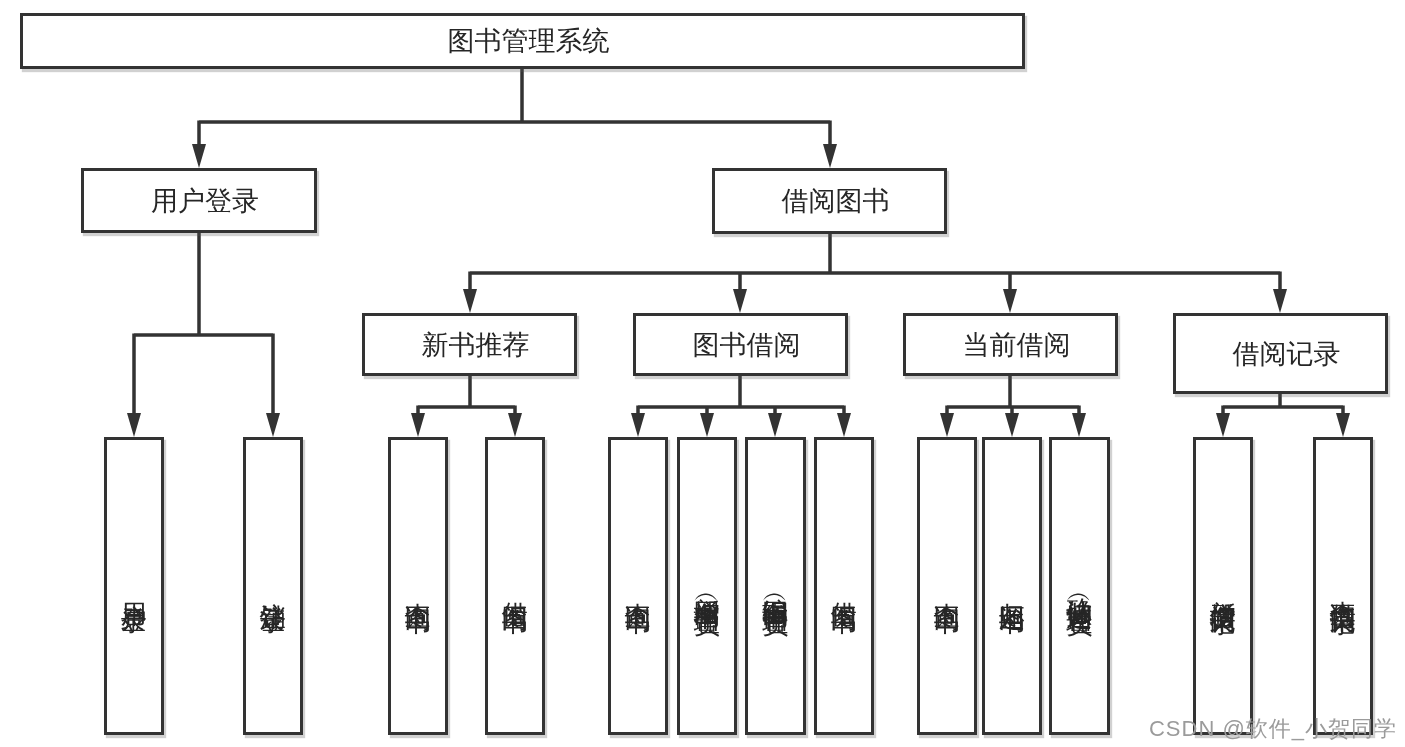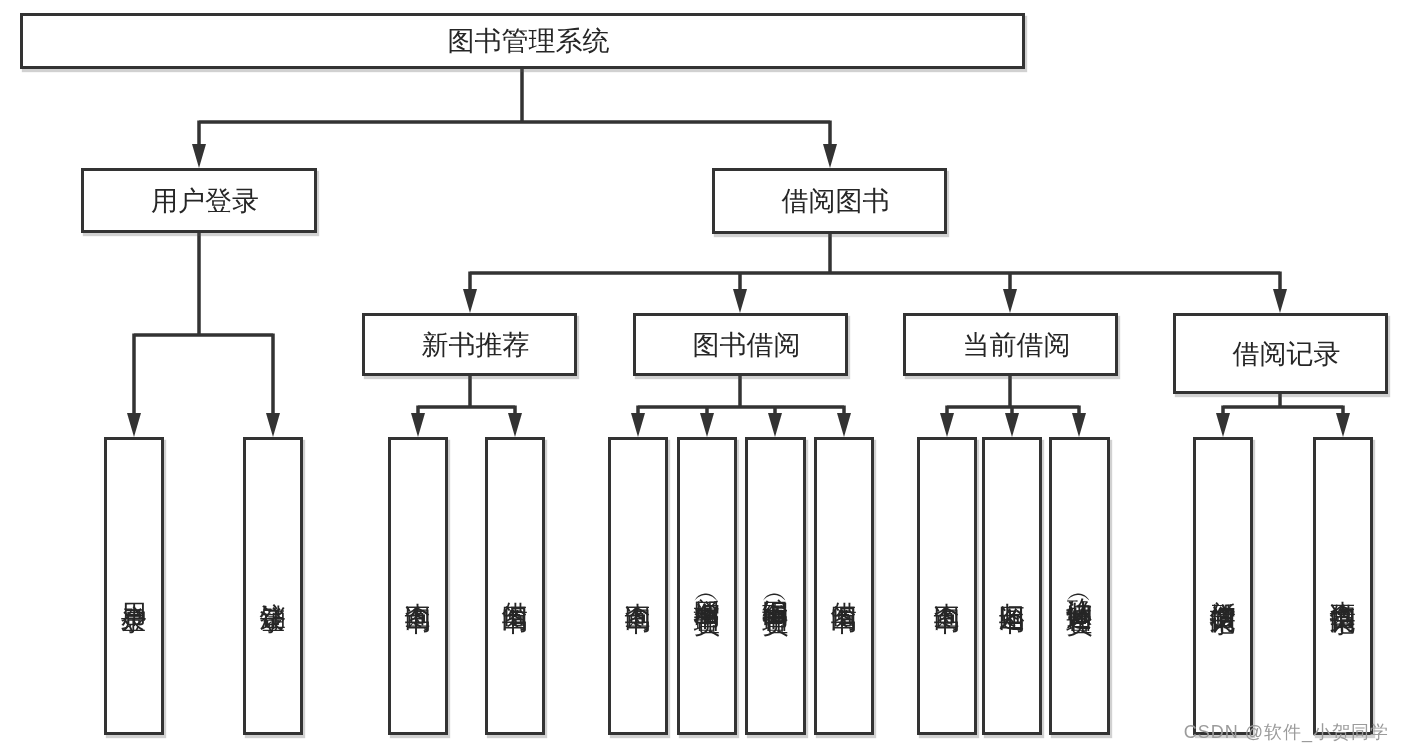--- a/index.html
+++ b/index.html
@@ -16,22 +16,22 @@
   .box{
     position:absolute;box-sizing:border-box;z-index:2;
     border:3px solid var(--line,#333333);background:#ffffff;
     display:flex;align-items:center;justify-content:center;
     color:var(--text,#262626);
     box-shadow:2px 3px 1px rgba(90,90,90,0.28);
   }
   .h{font-size:27px;white-space:nowrap;padding-left:12px;}
   .v{writing-mode:vertical-rl;font-size:26px;letter-spacing:2px;line-height:1.1;}
   .wm{
-    position:absolute;right:16px;bottom:3px;z-index:6;
-    font-size:18px;letter-spacing:1px;white-space:nowrap;
+    position:absolute;right:8px;bottom:3px;z-index:6;
+    font-size:22px;letter-spacing:1px;white-space:nowrap;
     color:var(--watermark,#9b9b9b);
   }
 </style>
 </head>
 <body>
 
 <div class="canvas">
 
   <svg class="connector-layer" width="1405" height="747" viewBox="0 0 1405 747">
     <g>

